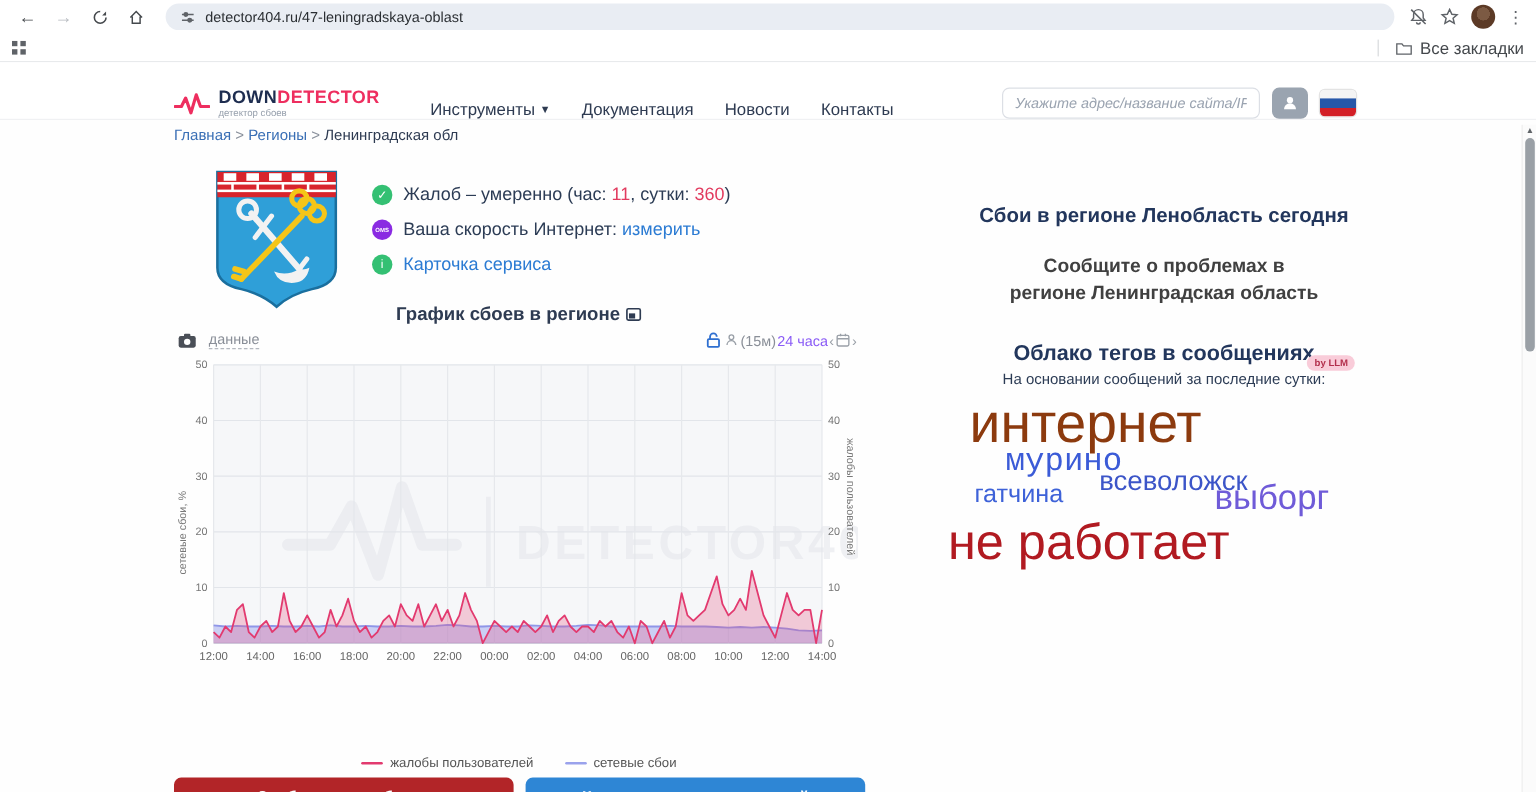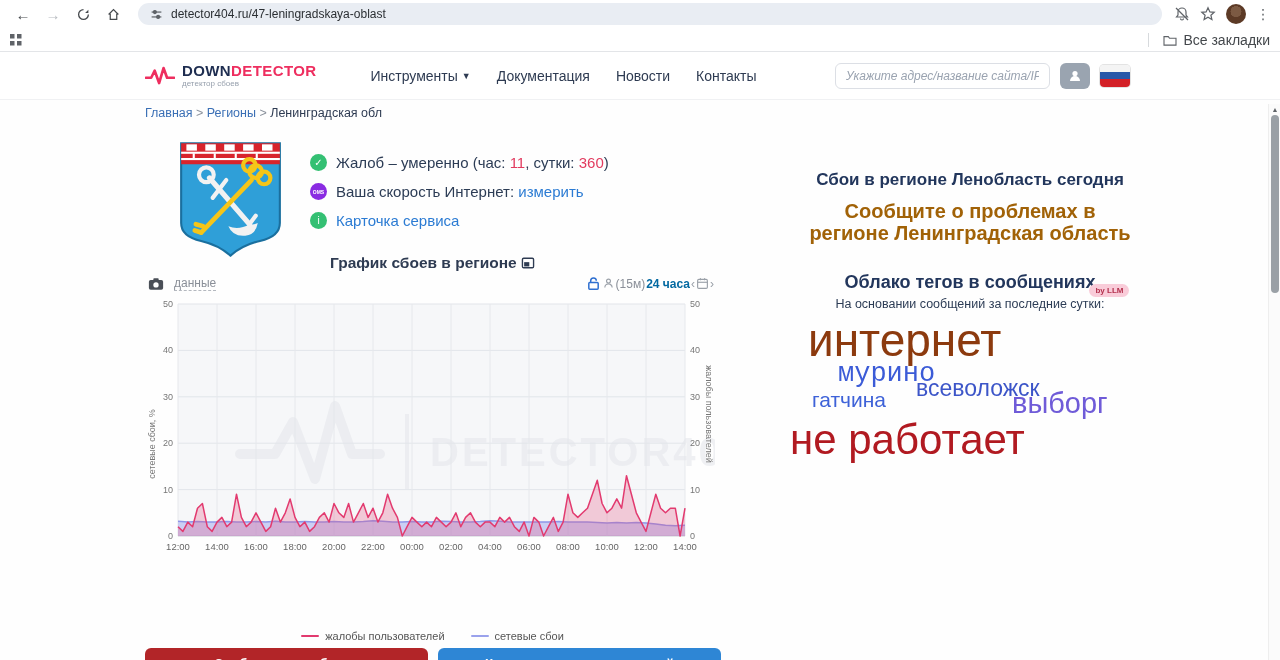--- a/index.html
+++ b/index.html
@@ -20,22 +20,22 @@
     background:radial-gradient(circle at 50% 38%, #7c5a43 0 34%, #5c3a26 35% 100%); }
   .kebab { color:#5f6368; font-size:14px; }
   .bookmarks-bar { height:24px; display:flex; align-items:center; padding:0 10px;
     border-bottom:1px solid #e3e5e8; }
   .bm-right { margin-left:auto; display:flex; align-items:center; gap:6px; font-size:14px; color:#44484c; }
   .bm-sep { width:1px; height:14px; background:#d7dadd; margin-right:8px; }
 
   
   .site { position:relative; width:1280px; height:608px; background:#fefefe; }
 
-  .site-header { height:48px; display:flex; align-items:center; padding-left:145px;
-    border-bottom:1px solid #f0f1f3; background:#fff;gap:12px; }
+  .site-header { height:48px; display:flex; align-items:flex-end; padding-left:145px;
+    border-bottom:1px solid #f0f1f3; background:#fff; }
   .logo { display:flex; align-items:center; gap:7px; margin-right:42px; }
   .logo-text-block { line-height:1; }
   .logo-title { font-size:15px; font-weight:bold; letter-spacing:.4px; }
   .logo-down { color:#1e2d50; } .logo-det { color:#ee2e5f; }
   .logo-sub { font-size:8px; color:#97a0ad; margin-top:2px; }
   .main-nav { display:flex; gap:26px; }
   .nav-item { font-size:14px; color:#2e3b52; font-weight:500; cursor:pointer; display:flex; align-items:center; gap:4px;}
   .caret { font-size:9px; color:#2e3b52; }
   .hdr-right { margin-left:auto; margin-right:150px; display:flex; align-items:center; gap:10px; }
   .site-search { width:215px; height:26px; border:1px solid #dcdfe5; border-radius:6px;
@@ -63,39 +63,39 @@
   .bc-purple { background:#8a2be2; font-size:5px; font-weight:bold; }
   .num-red { color:#e23b5f; }
   a.inline-link { color:#2b7bd3; text-decoration:none; }
 
   .chart-title-row { position:absolute; left:145px; top:130px; width:575px; text-align:center;
     font-size:15.5px; font-weight:bold; color:#2e3b52; }
   .chart-toolbar { position:absolute; left:148px; top:152px; width:566px; display:flex; align-items:center; }
   .tb-left { display:flex; align-items:center; gap:10px; }
   .data-link { font-size:12px; color:#8a8f98; border-bottom:1px dashed #b4b8bf; cursor:pointer; }
   .tb-right { margin-left:auto; display:flex; align-items:center; gap:1px; font-size:12px; color:#8a8f98; }
-  .range-label { color:#0369a1; font-weight:bold; }
+  .range-label { color:#8b5cf6; font-weight:normal; }
   .tb-arrow { color:#9aa0a8; font-size:12px; }
 
   .chart-wrap { position:absolute; left:145px; top:170px; }
   .legend-row { position:absolute; left:145px; top:506px; width:575px; display:flex;
     justify-content:center; gap:26px; font-size:11px; color:#555; align-items:center;}
   .legend-item { display:flex; align-items:center; gap:6px; }
   .legend-swatch { width:18px; height:2px; border-radius:1px; }
 
   .btn-row { position:absolute; left:145px; top:524px; width:576px; display:flex; gap:10px; }
   .big-btn { flex:1; height:31px; border:none; border-radius:6px; color:#fff;
     font-size:13px; font-weight:bold; cursor:pointer; font-family:inherit;}
   .btn-red { background:#b22528; }
   .btn-blue { background:#2e86d5; }
 
   
   .right-col { position:absolute; left:760px; top:0; width:420px; text-align:center; }
   .r-heading { margin-top:46px; font-size:17px; font-weight:bold; color:#22365c; }
-  .r-sub { margin-top:10px; font-size:20px; font-weight:bold; color:#a16207; line-height:22px; }
+  .r-sub { margin-top:22px; font-size:16px; font-weight:bold; color:#404040; line-height:22px; }
   .cloud-title-wrap { margin-top:28px; position:relative; display:inline-block; }
   .cloud-title { font-size:18px; font-weight:bold; color:#22365c; }
   .llm-badge { position:absolute; right:-34px; top:-8px; background:#f9ccd9; color:#b3304d;
     font-size:8px; font-weight:bold; padding:2px 6px; border-radius:8px;margin-top:20px; }
   .cloud-note { margin-top:4px; font-size:12.5px; color:#2c3c55; }
   .tag-cloud { position:relative; height:165px; margin-top:4px; }
   .cloud-tag { position:absolute; line-height:1; white-space:nowrap; font-weight:500; }
   .tag-0 { left:48px;  top:2px;   font-size:46px; }
   .tag-1 { left:78px;  top:46px;  font-size:27px;font-family:Liberation Mono, monospace; }
   .tag-2 { left:156px; top:62px;  font-size:23px; }

